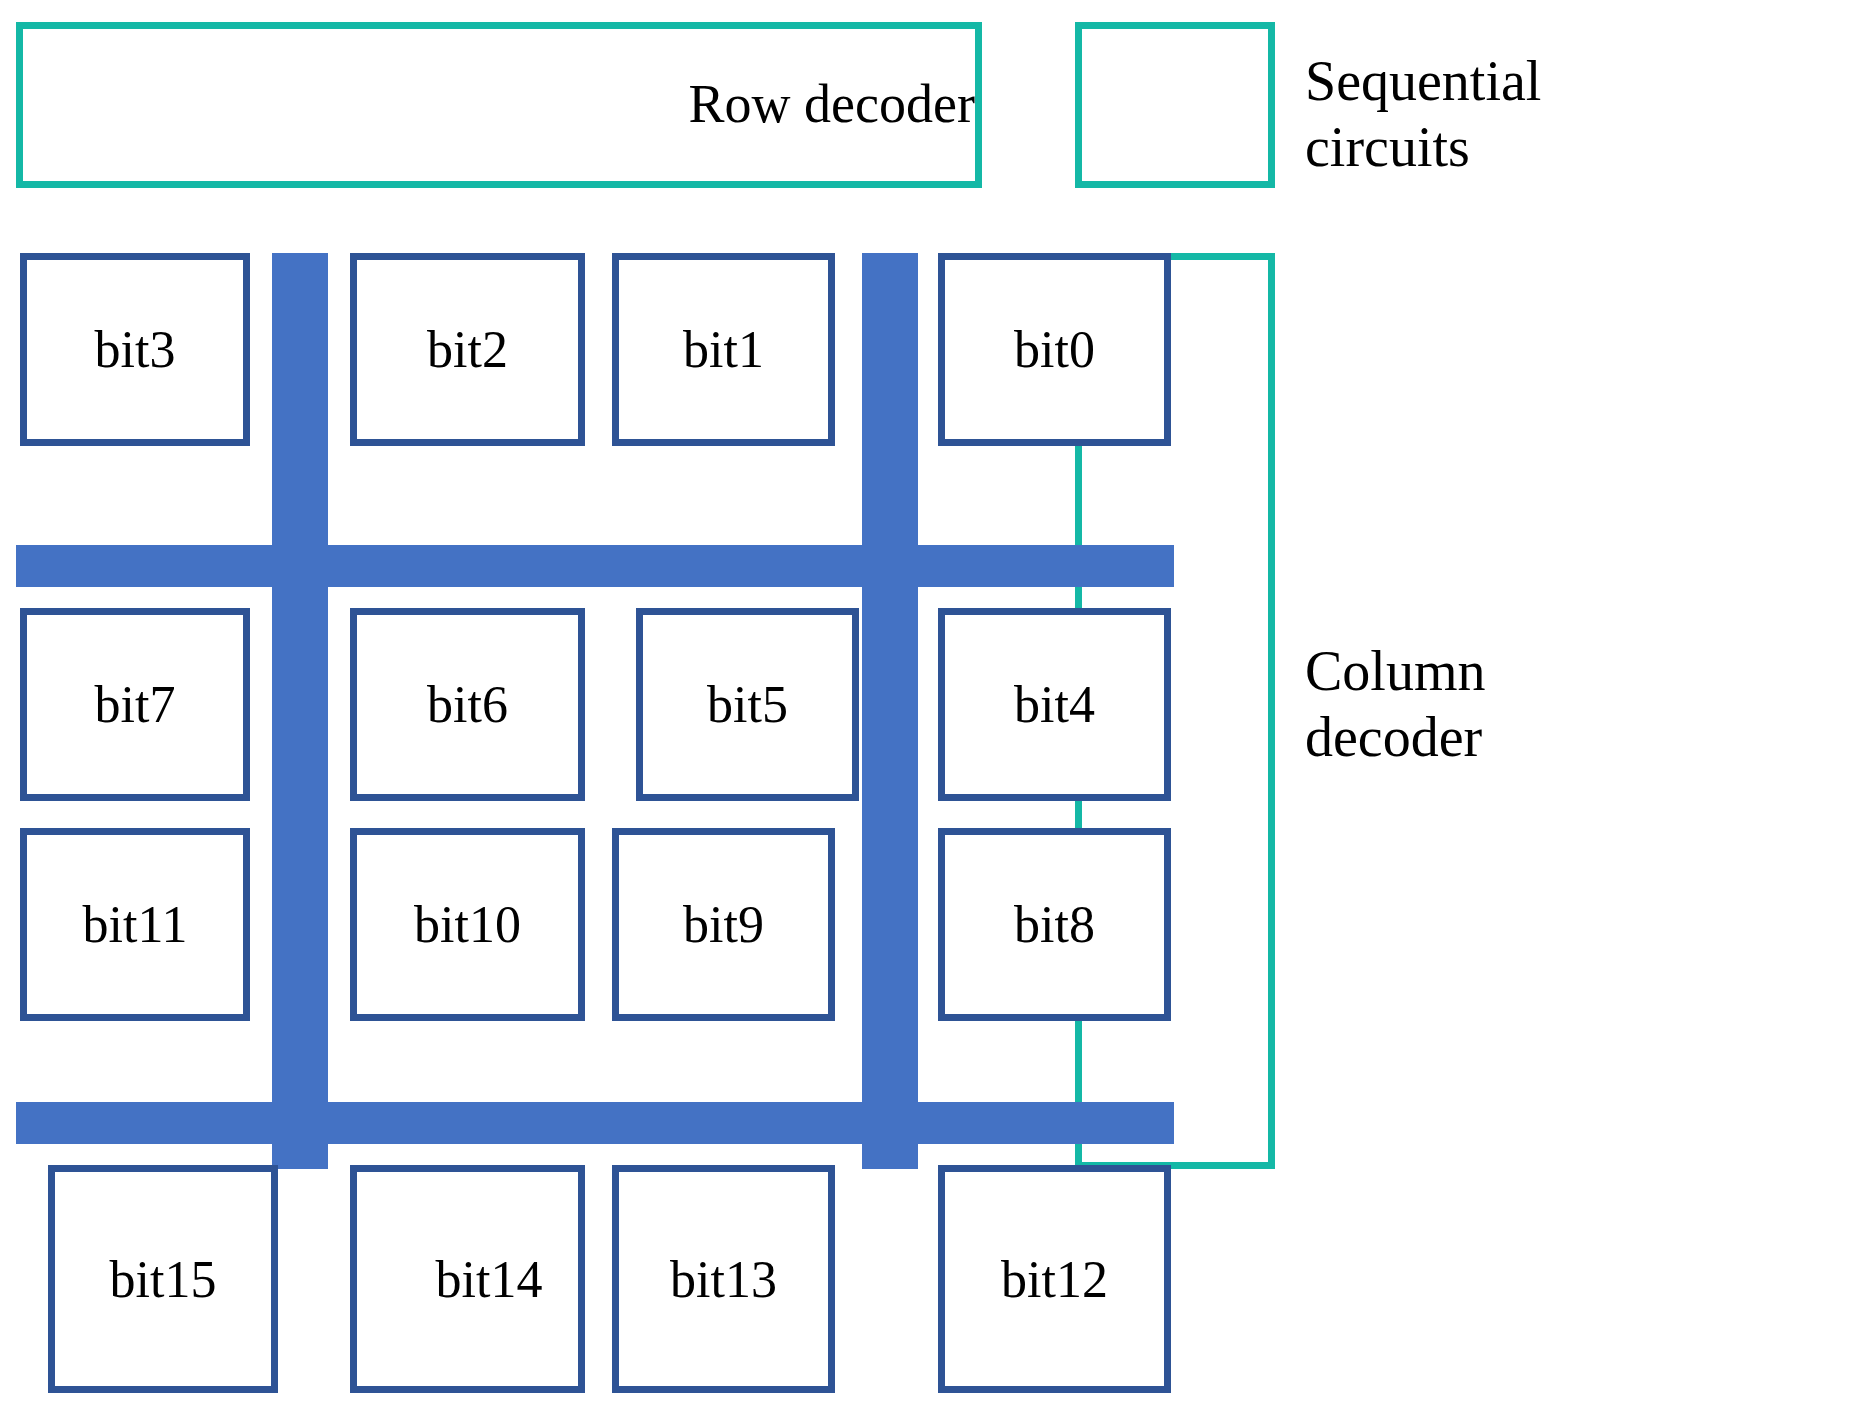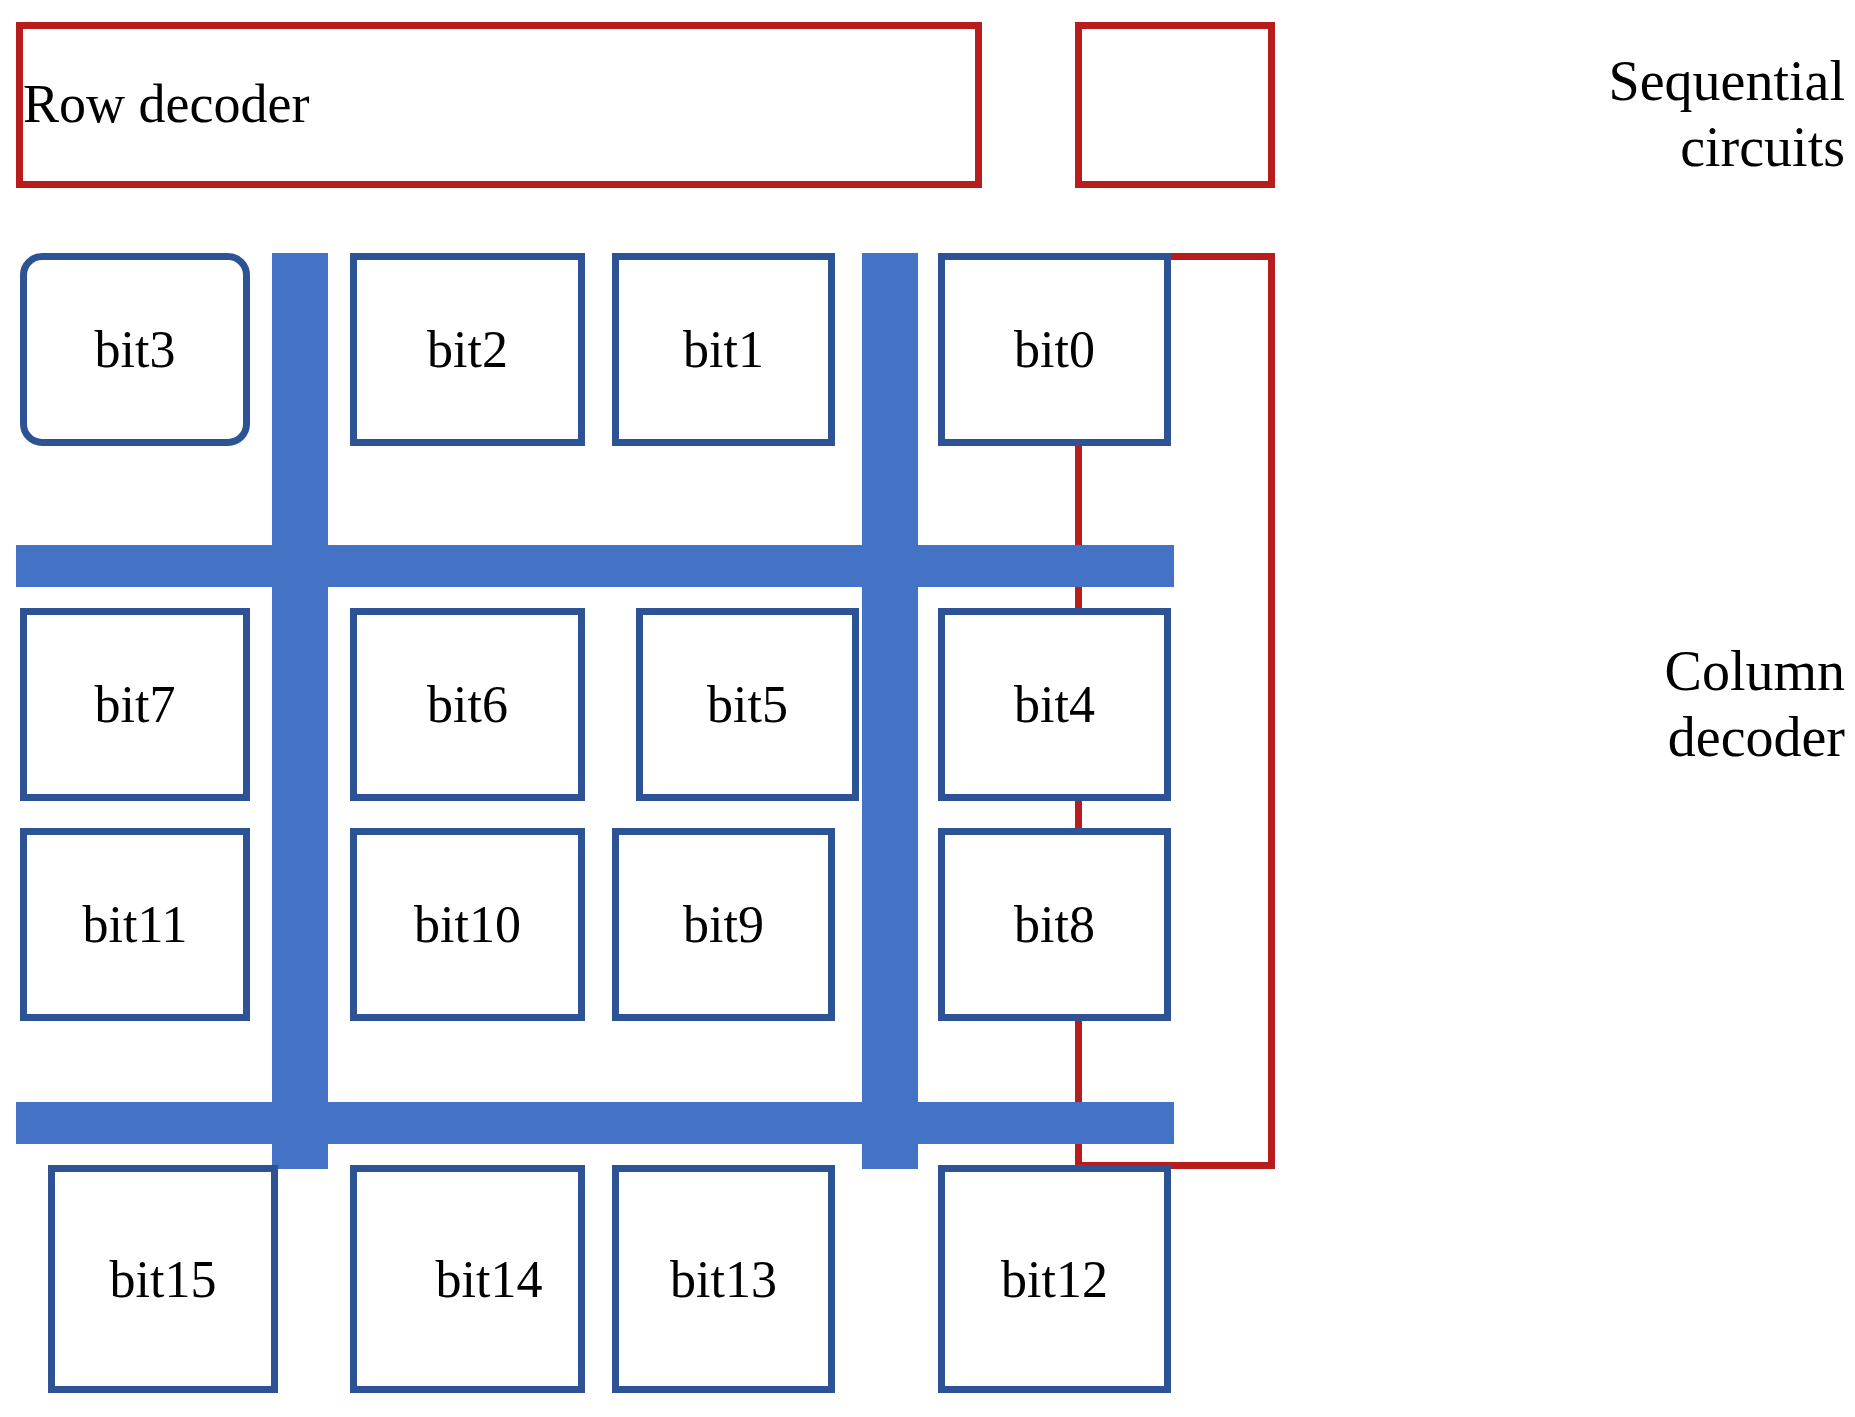--- a/index.html
+++ b/index.html
@@ -13,25 +13,25 @@
     height: 1417px;
     background: #ffffff;
     font-family: "Liberation Serif", "DejaVu Serif", serif;
     overflow: hidden;
   }
 
   
   .block {
     position: absolute;
     box-sizing: border-box;
-    border: 7px solid #b91c1c;
+    border: 7px solid #14b8a6;
     background: #ffffff;
     display: flex;
     align-items: center;
-    justify-content: flex-start;
+    justify-content: flex-end;
   }
   .block-label {
     font-size: 54px;
     color: #000000;
     line-height: 1.1;
     text-align: center;
     white-space: nowrap;
   }
 
   
@@ -55,21 +55,21 @@
     position: absolute;
     background: #4472C4;
   }
 
   
   .side-label {
     position: absolute;
     font-size: 56px;
     color: #000000;
     line-height: 1.18;
-    text-align: right;
+    text-align: left;
     white-space: pre-line;
   }
 </style>
 </head>
 <body>
 
 <div id="canvas">
 
   <div class="block" style="left:16px; top:22px; width:966px; height:166px;">
     <span class="block-label">Row decoder</span>
@@ -84,21 +84,21 @@
 
   <div class="side-label" style="left:1305px; top:638px; width:540px;">Column
 decoder</div>
 
   <div class="bus" style="left:272px; top:253px; width:56px; height:916px;"></div>
   <div class="bus" style="left:862px; top:253px; width:56px; height:916px;"></div>
 
   <div class="bus" style="left:16px; top:545px; width:1158px; height:42px;"></div>
   <div class="bus" style="left:16px; top:1102px; width:1158px; height:42px;"></div>
 
-  <div class="cell" style="left:20px; top:253px; width:230px; height:193px;border-radius:22px;">
+  <div class="cell" style="left:20px; top:253px; width:230px; height:193px;">
     <span class="cell-label">bit3</span>
   </div>
   <div class="cell" style="left:350px; top:253px; width:235px; height:193px;">
     <span class="cell-label">bit2</span>
   </div>
   <div class="cell" style="left:612px; top:253px; width:223px; height:193px;">
     <span class="cell-label">bit1</span>
   </div>
   <div class="cell" style="left:938px; top:253px; width:233px; height:193px;">
     <span class="cell-label">bit0</span>

